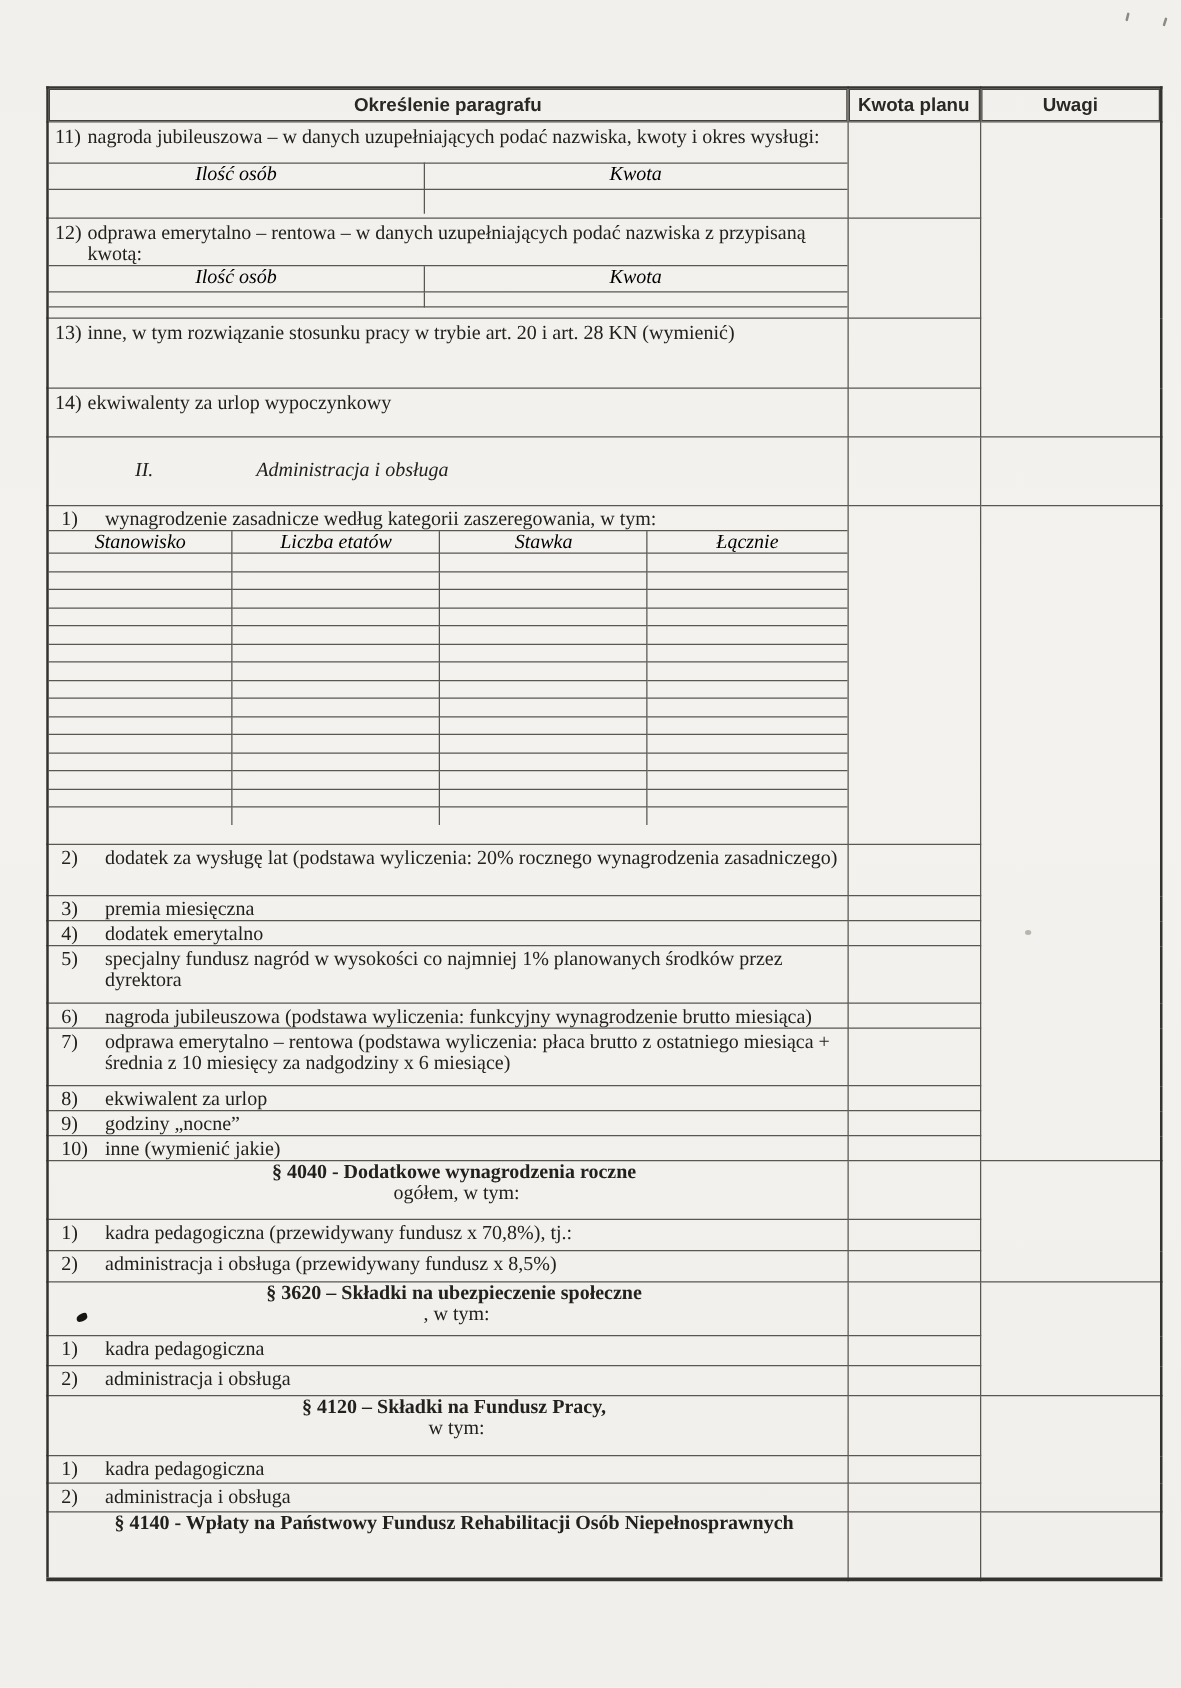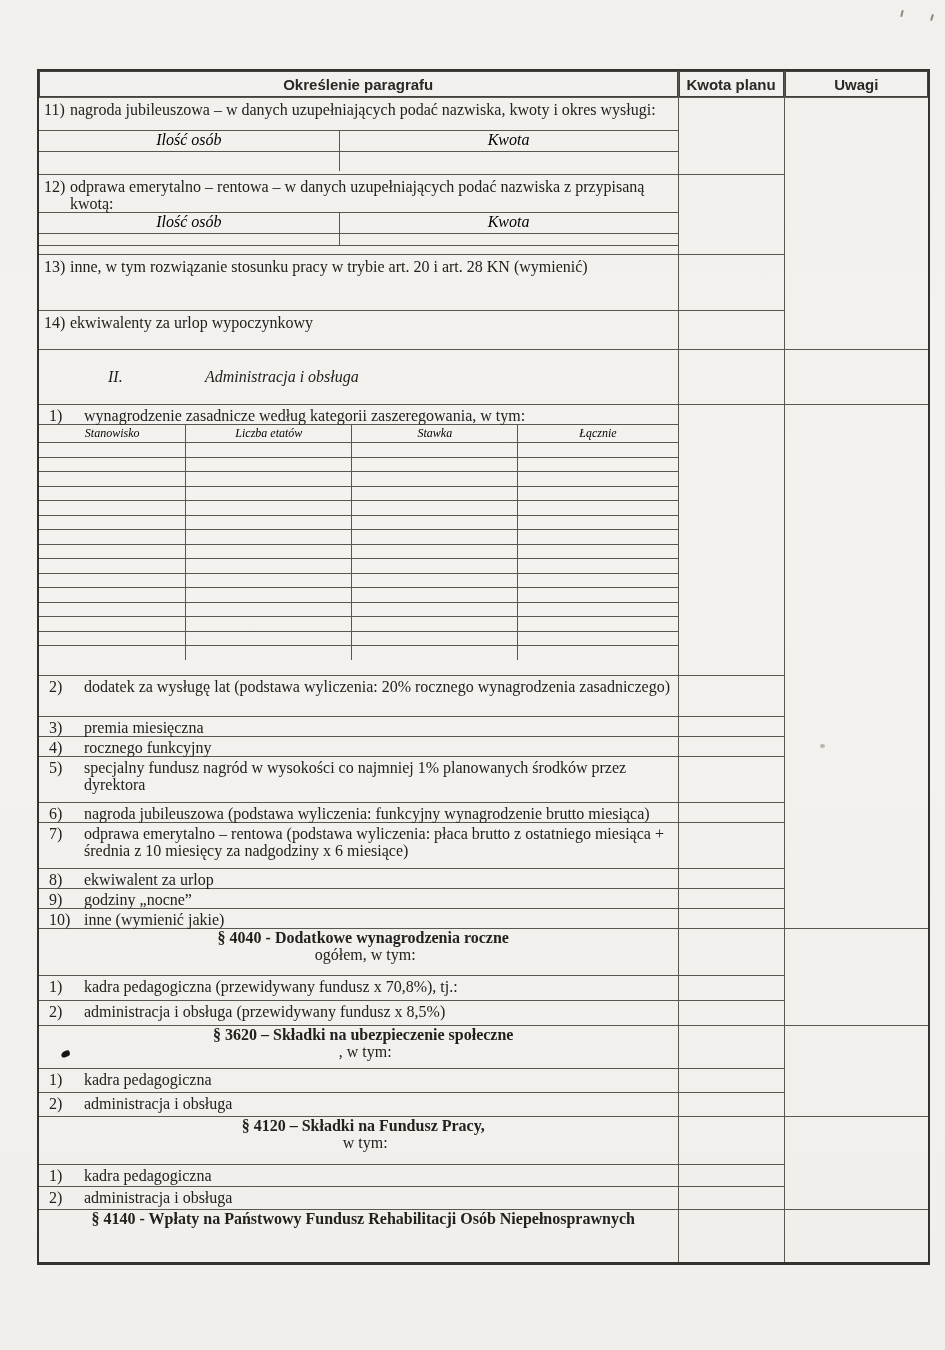--- a/index.html
+++ b/index.html
@@ -41,21 +41,21 @@
   table.sub{width:100%;border-collapse:collapse;table-layout:fixed;}
   table.sub td{border:1px solid #5a5751;font-size:16px;}
   table.sub tr td:first-child{border-left:none;}
   table.sub tr td:last-child{border-right:none;}
   table.sub tr:first-child td{border-top:none;}
   table.sub tr:last-child td{border-bottom:none;}
   td.sub-hdr{
     text-align:center;font-style:italic;font-size:14px;color:#000000;
     height:20px;padding-top:2px;vertical-align:top;
   }
-  td.sub-hdr.small{font-size:12px;height:15px;}
+  td.sub-hdr.small{font-size:16px;height:15px;}
   td.txt-row{border-left:none;border-right:none;border-top:none;}
   td.g-cell{height:13.5px;}
   td.gap-row{height:8px;border-left:none;border-right:none;}
   
   .sec-head{position:relative;height:100%;}
   .sec-head .rn{position:absolute;left:69px;top:18px;font-style:italic;}
   .sec-head .st{position:absolute;left:166px;top:18px;font-style:italic;}
   
   .par{display:flex;align-items:center;height:100%;padding-left:10px;flex-direction:column;}
   .par b{font-weight:bold;}
@@ -330,21 +330,21 @@
             <span class="num">3)</span>
       <div class="txtw">premia miesięczna</div>
           </div>
         </td>
     <td></td>
   </tr>
   <tr>
     <td style="height:16px">
       <div class="item2">
             <span class="num">4)</span>
-      <div class="txtw">rocznego funkcyjny</div>
+      <div class="txtw">dodatek emerytalno</div>
           </div>
         </td>
     <td></td>
   </tr>
   <tr>
     <td style="height:45px">
       <div class="item2">
             <span class="num">5)</span>
       <div class="txtw">specjalny fundusz nagród w wysokości co najmniej 1% planowanych środków przez dyrektora</div>
           </div>

